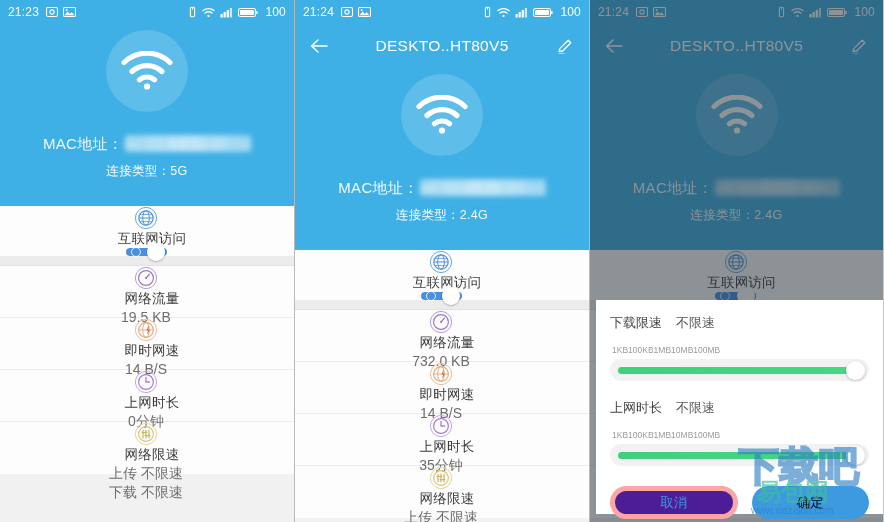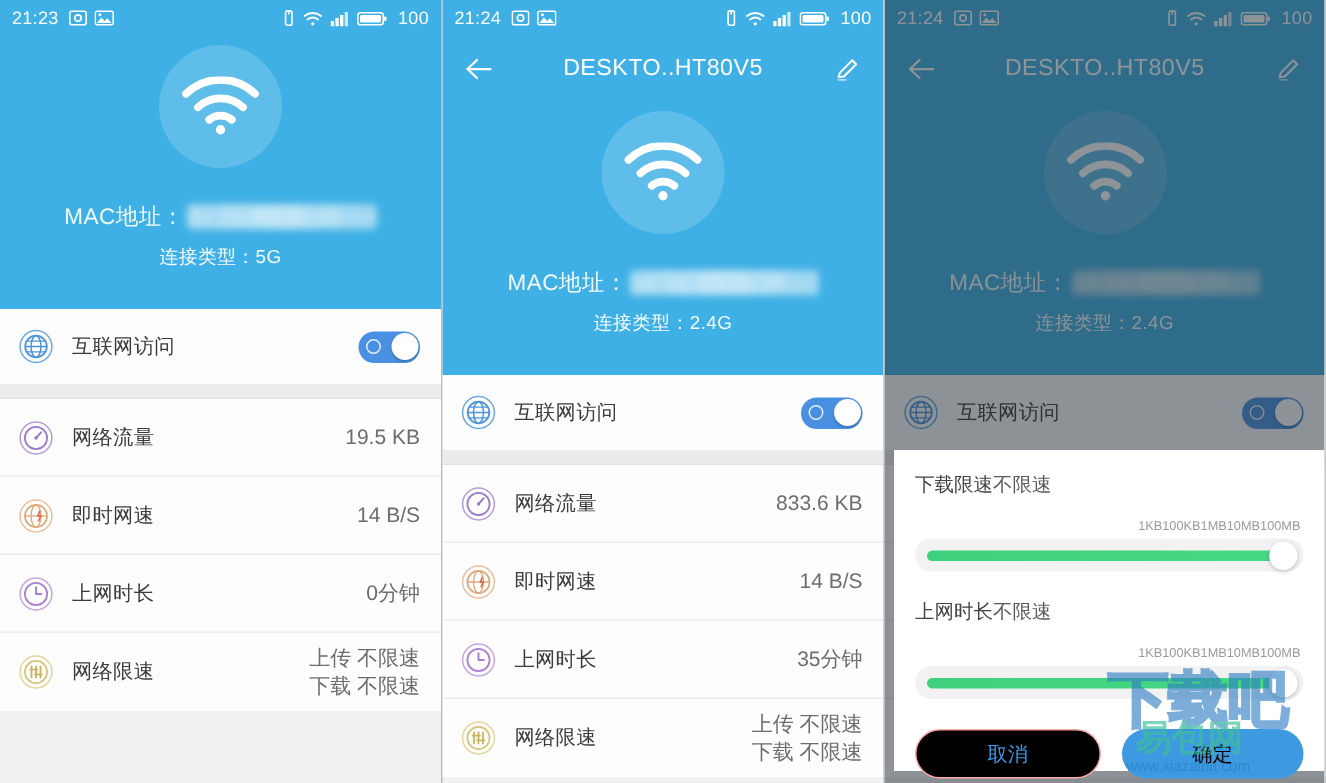--- a/index.html
+++ b/index.html
@@ -55,20 +55,21 @@
     text-shadow: 0 0 5px rgba(255,255,255,.85);
   }
   .hero .ctype { margin-top: 9px; font-size: 12.5px; color: rgba(255,255,255,.95); letter-spacing: .3px;}
 
   
   .list { background: #ffffff; }
   .row {
     height: 52px; display: flex; align-items: center;
     padding: 0 14px 0 12px; background: #fdfdfd;
     border-bottom: 1px solid #ececec;
+    flex-direction: column;
   }
   .row .rlabel { margin-left: 12px; font-size: 13.5px; color: #3b3b3b; letter-spacing: .2px; }
   .row .rspacer { flex: 1 1 auto; }
   .row .rvalue { font-size: 14px; color: #6d6d6d; text-align: right; line-height: 1.35; white-space: pre-line; }
   .gap { height: 10px; background: #ececec; border-bottom: 1px solid #e2e2e2; }
   .toggle-row { height: 50px; border-bottom: none; }
 
   .ic-wrap { width: 24px; height: 24px; flex: 0 0 24px; }
 
   
@@ -87,44 +88,44 @@
 
   
   .dim {
     position: absolute; inset: 0;
     background: rgba(30,40,48,.50); z-index: 5;
   }
   .dialog {
     position: absolute; left: 6px; right: 0; top: 300px; bottom: 8px;
     background: #ffffff; z-index: 6; padding: 14px 14px 0 14px;
   }
-  .dlg-head { display: flex; align-items: baseline; }
+  .dlg-head { display: flex; align-items: baseline; gap: 14px; }
   .dlg-head .t1 { font-size: 13px; color: #444; }
   .dlg-head .t2 { font-size: 13px; color: #5a5a5a; }
-  .ticks { display: flex; justify-content: flex-end; margin-top: 13px; padding: 0 2px; }
+  .ticks { display: flex; justify-content: flex-start; margin-top: 13px; padding: 0 2px; }
   .ticks span { font-size: 8.5px; color: #9a9a9a; }
   .slider {
     margin-top: 4px; height: 22px; border-radius: 11px; background: #f2f2f2;
     position: relative; display: flex; align-items: center;
   }
   .slider .fill {
     position: absolute; left: 8px; right: 18px; height: 7px; border-radius: 4px;
     background: linear-gradient(90deg,#3fd07e,#45d884);
   }
   .slider .thumb {
     position: absolute; right: 4px; width: 19px; height: 19px; border-radius: 50%;
     background: #ffffff; box-shadow: 0 1px 3px rgba(0,0,0,.22);
   }
   .dlg-block2 { margin-top: 18px; }
   .dlg-buttons { display: flex; gap: 14px; margin-top: 20px; align-items: center; }
   .btn {
     flex: 1 1 0; height: 33px; border-radius: 17px; display: flex;
     align-items: center; justify-content: center; font-size: 13.5px;
   }
-  .btn-cancel { border: 1px solid #fca5a5; color: #3f96e8; background: #000000; }
+  .btn-cancel { border: 5px solid #fca5a5; color: #3f96e8; background: #4c1d95; }
   .btn-ok { background: #3d9ae0; color: #000000; }
 
   
   .watermark {
     position: absolute; right: 2px; bottom: 4px; z-index: 9;
     width: 146px; height: 80px; opacity: .78; pointer-events: none;
   }
 </style>
 </head>
 <body>
@@ -369,21 +370,21 @@
         <span class="ic-wrap">
           <svg width="24" height="24" viewBox="0 0 24 24">
               <circle cx="12" cy="12" r="10.6" fill="none" stroke="#b69ad6" stroke-width="1"></circle>
               <circle cx="12" cy="12" r="7.4" fill="none" stroke="#9b79c9" stroke-width="1.2"></circle>
               <path d="M12 12 L15.4 8.2" stroke="#9b79c9" stroke-width="1.3" stroke-linecap="round"></path>
               <circle cx="12" cy="12" r="1.1" fill="#9b79c9"></circle>
             </svg>
         </span>
         <span class="rlabel">网络流量</span>
         <span class="rspacer"></span>
-        <span class="rvalue">833.6 KB</span>
+        <span class="rvalue">732.0 KB</span>
       </div>
 
       <div class="row">
         <span class="ic-wrap">
           <svg width="24" height="24" viewBox="0 0 24 24">
               <circle cx="12" cy="12" r="10.6" fill="none" stroke="#e8bfa0" stroke-width="1"></circle>
               <circle cx="12" cy="12" r="7.4" fill="none" stroke="#dfa878" stroke-width="1.1"></circle>
               <ellipse cx="12" cy="12" rx="3.3" ry="7.4" fill="none" stroke="#dfa878" stroke-width=".9"></ellipse>
               <line x1="4.6" y1="12" x2="19.4" y2="12" stroke="#dfa878" stroke-width=".9"></line>
               <path d="M14.6 8.6 L13.2 12.2 L15.2 11.8 L13.6 15.6" fill="none" stroke="#e06a4a" stroke-width="1.1" stroke-linejoin="round"></path>

